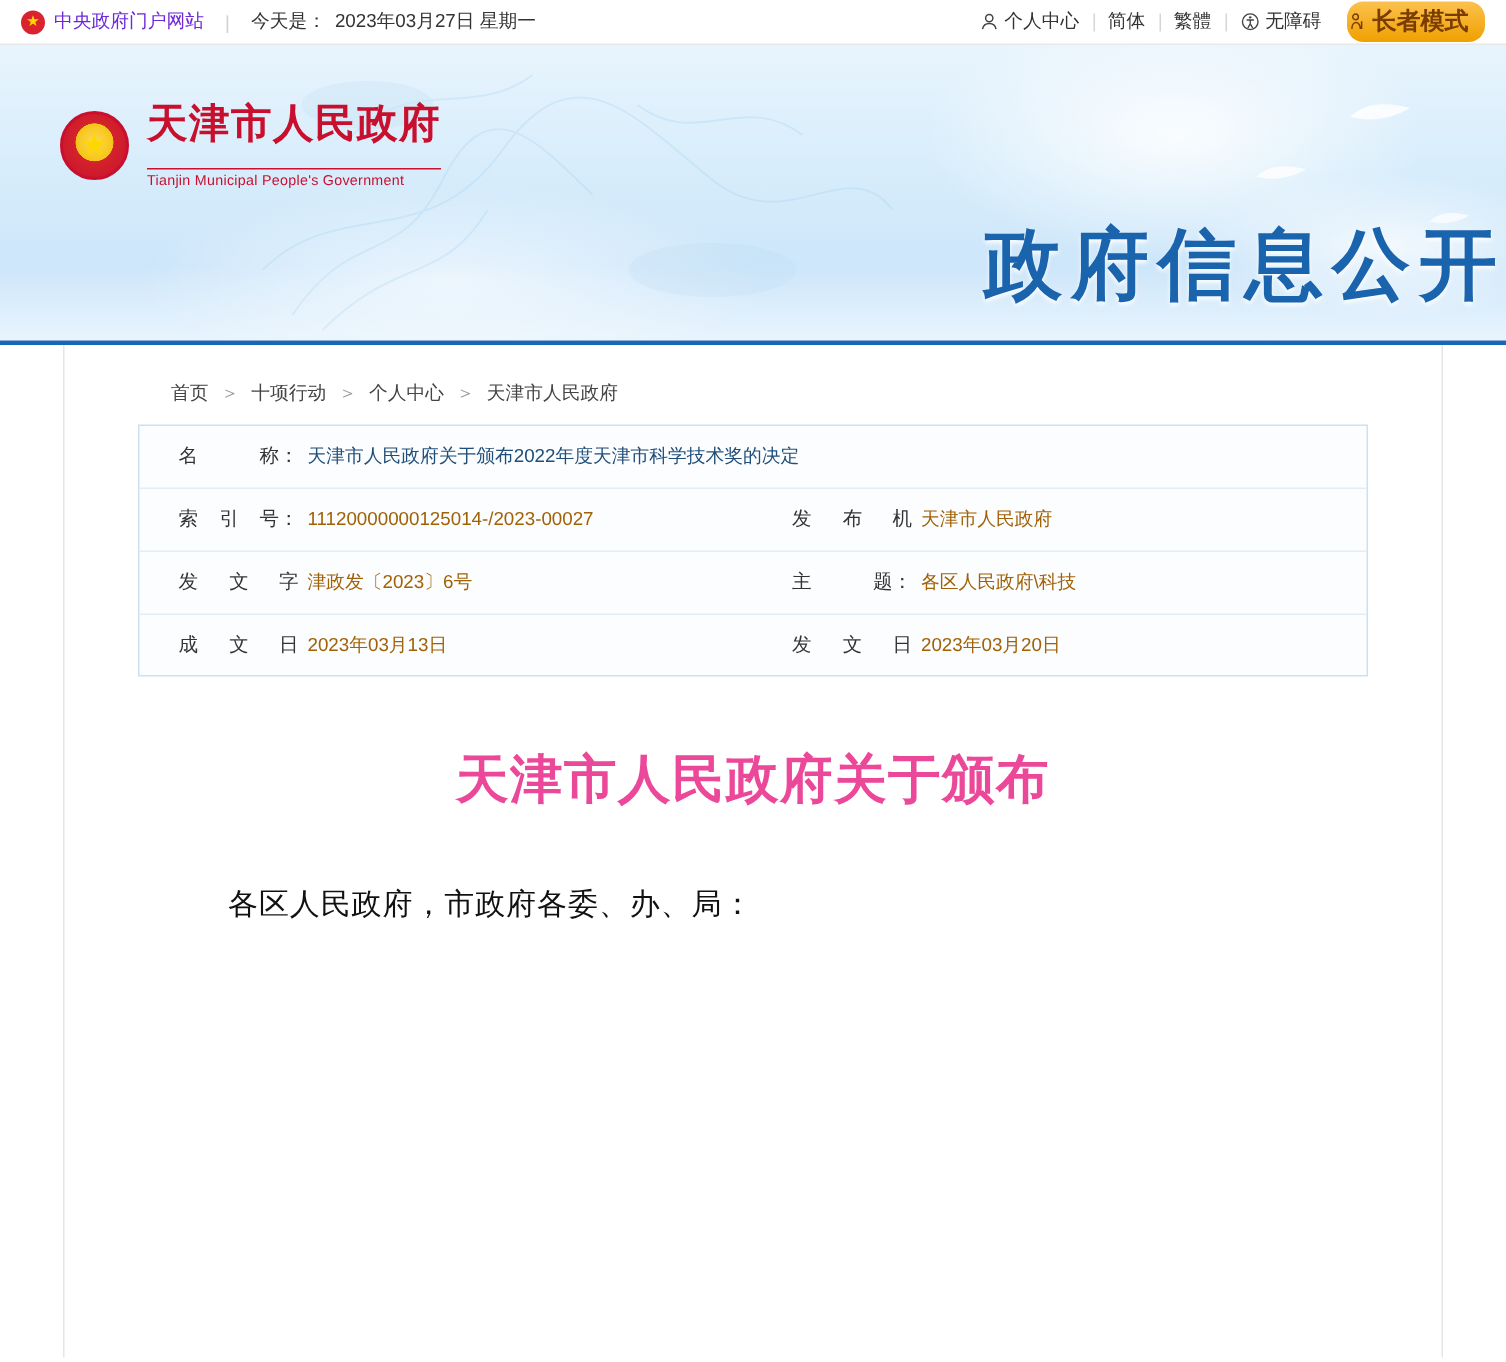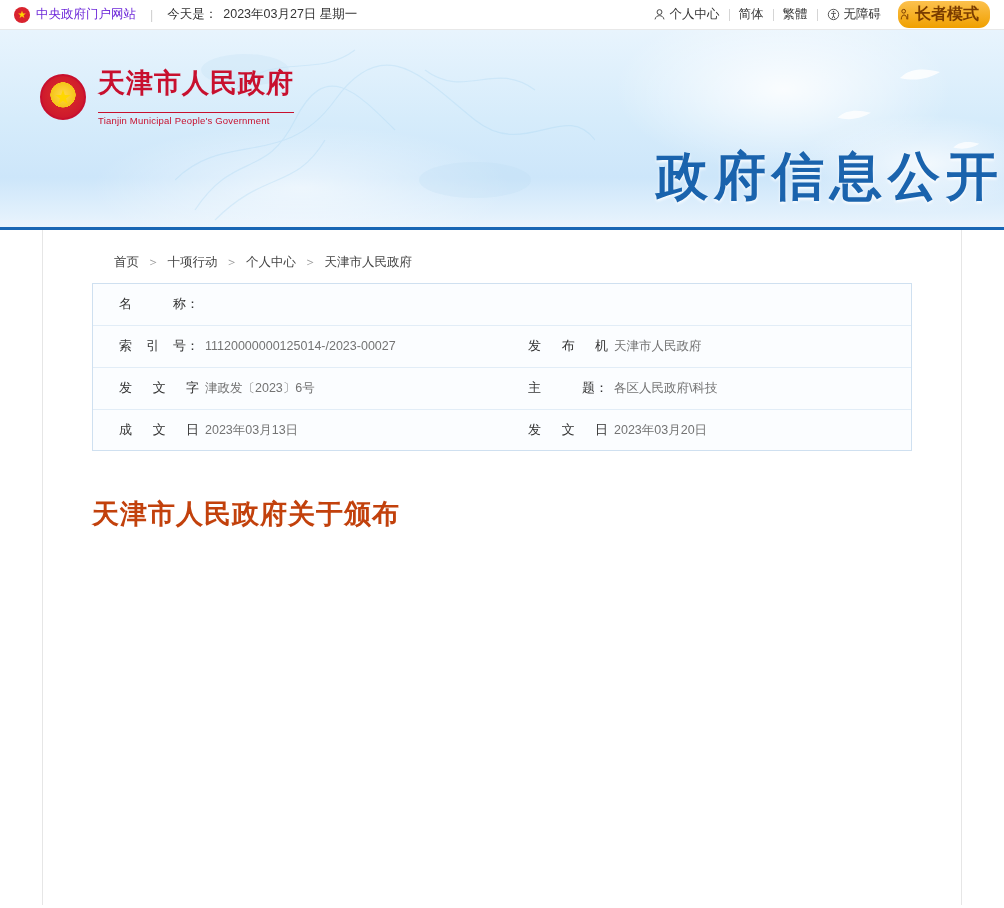--- a/index.html
+++ b/index.html
@@ -157,29 +157,29 @@
     flex-shrink: 0;
     line-height: 1.45;
   }
   .mk .kchars { display: inline-block; letter-spacing: .5px; }
   .mv {
     font-size: 12.5px;
     color: #1f4e79;
     line-height: 1.45;
     padding-right: 10px;
   }
-  .mv.dark { color: #737373; }
+  .mv.dark { color: #a16207; }
 
   
   .doc-title {
-    text-align: left;
+    text-align: center;
     font-family: "DejaVu Serif", serif;
-    font-size: 27px;
+    font-size: 35px;
     font-weight: bold;
-    color: #c2410c;
+    color: #ec4899;
     line-height: 1.55;
     margin: 42px 0 34px;
     letter-spacing: 1px;
   }
   .doc-body {
     font-family: "DejaVu Serif", serif;
     font-size: 20px;
     color: #111;
     line-height: 2.08;
     padding: 0 58px 0 60px;
@@ -294,20 +294,21 @@
     </div>
 
     <div class="meta-box">
 
       <div class="meta-row">
         <div class="meta-cell full">
           <div class="mk">
             <span class="kchars">名</span>
               <span>称：</span>
           </div>
+          <div class="mv">天津市人民政府关于颁布2022年度天津市科学技术奖的决定</div>
         </div>
       </div>
 
       <div class="meta-row">
         <div class="meta-cell half">
           <div class="mk">
             <span class="kchars">索</span>
               <span>引</span>
               <span>号：</span>
           </div>
@@ -360,16 +361,17 @@
         </div>
       </div>
 
     </div>
 
     <div class="doc-title">
       <div>天津市人民政府关于颁布</div>
     </div>
 
     <div class="doc-body">
+      <p>各区人民政府，市政府各委、办、局：</p>
     </div>
 
   </div>
 </div>
 
 </body></html>

